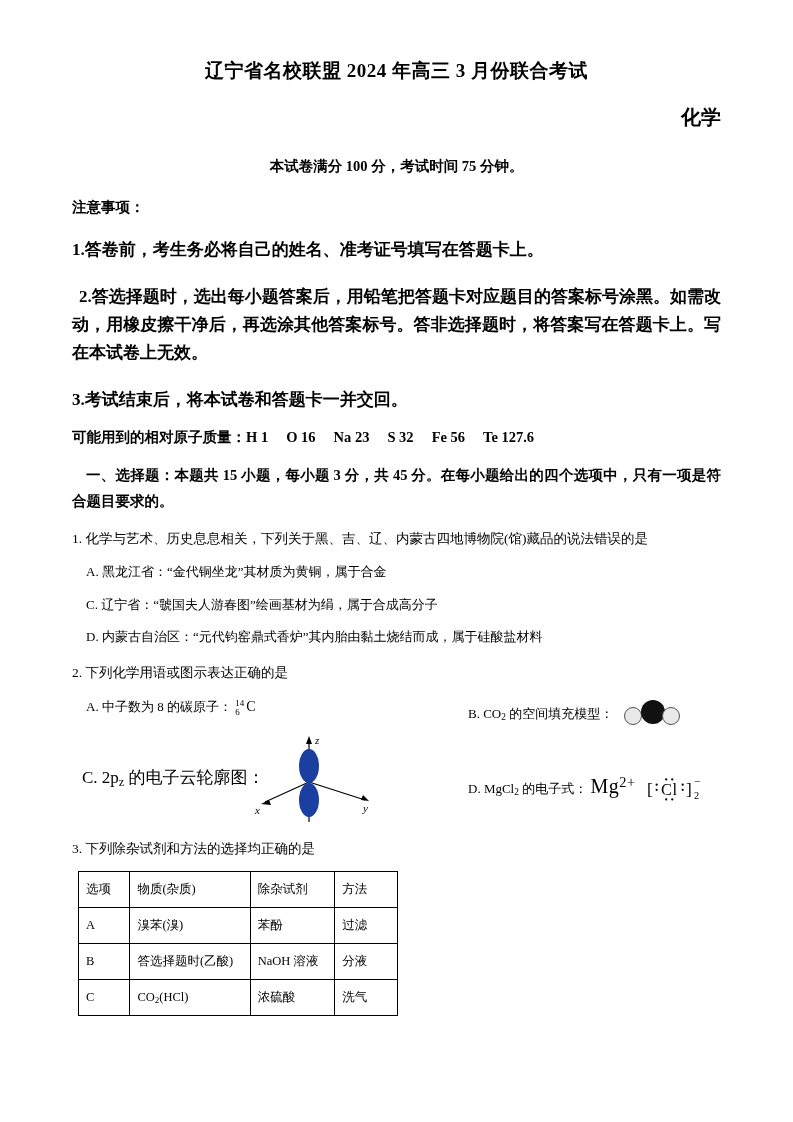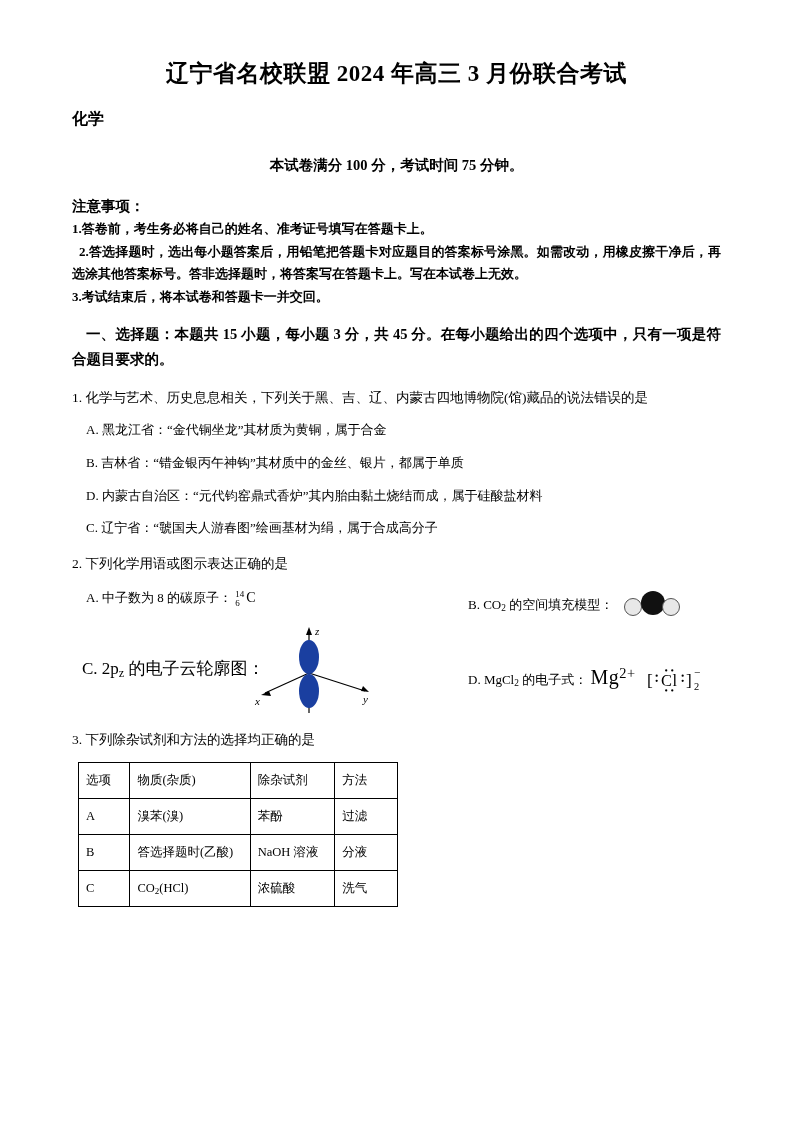--- a/index.html
+++ b/index.html
@@ -17,46 +17,46 @@
   }
   .page {
     position: relative;
     width: 793px;
     height: 1122px;
     box-sizing: border-box;
     padding: 0 72px;
   }
   .title {
     text-align: center;
-    font-size: 23px;
+    font-size: 19px;
     font-weight: bold;
     margin-top: 58px;
     letter-spacing: 0.5px;
   }
   .subject {
-    text-align: left;
-    font-size: 16px;
+    text-align: right;
+    font-size: 20px;
     font-weight: bold;
     margin-top: 20px;
   }
   .fullmark {
     text-align: center;
     font-size: 14.5px;
     font-weight: bold;
     margin-top: 26px;
   }
   .notice-head {
     font-size: 14.5px;
     font-weight: bold;
     margin-top: 22px;
   }
   .notice-item {
-    font-size: 13px;
-    font-weight: bold;
-    margin-top: 2px;
+    font-size: 17px;
+    font-weight: bold;
+    margin-top: 19px;
     line-height: 1.65;
     text-align: justify;
   }
   .notice-item.indent {
     text-indent: 7px;
   }
   .atomic {
     font-size: 14.5px;
     font-weight: bold;
     margin-top: 12px;
@@ -209,31 +209,33 @@
 
   <div class="title">辽宁省名校联盟 2024 年高三 3 月份联合考试</div>
   <div class="subject">化学</div>
   <div class="fullmark">本试卷满分 100 分，考试时间 75 分钟。</div>
 
   <div class="notice-head">注意事项：</div>
   <div class="notice-item">1.答卷前，考生务必将自己的姓名、准考证号填写在答题卡上。</div>
   <div class="notice-item indent">2.答选择题时，选出每小题答案后，用铅笔把答题卡对应题目的答案标号涂黑。如需改动，用橡皮擦干净后，再选涂其他答案标号。答非选择题时，将答案写在答题卡上。写在本试卷上无效。</div>
   <div class="notice-item">3.考试结束后，将本试卷和答题卡一并交回。</div>
 
+  <div class="atomic">
+    <span>可能用到的相对原子质量：</span><span>H 1</span><span class="sp"></span><span>O 16</span><span class="sp"></span><span>Na 23</span><span class="sp"></span><span>S 32</span><span class="sp"></span><span>Fe 56</span><span class="sp"></span><span>Te 127.6</span>
+  </div>
 
   <div class="section-head">一、选择题：本题共 15 小题，每小题 3 分，共 45 分。在每小题给出的四个选项中，只有一项是符合题目要求的。</div>
 
   <div class="q">
     <span>1.</span>
     <span>化学与艺术、历史息息相关，下列关于黑、吉、辽、内蒙古四地博物院(馆)藏品的说法错误的是</span>
   </div>
   <div class="opt">A. 黑龙江省：“金代铜坐龙”其材质为黄铜，属于合金</div>
-  <div class="opt">B. 吉林省：“错金银丙午神钩”其材质中的金丝、银片，都属于单质</div>
+  <div class="opt">C. 辽宁省：“虢国夫人游春图”绘画基材为绢，属于合成高分子</div>
   <div class="opt">D. 内蒙古自治区：“元代钧窑鼎式香炉”其内胎由黏土烧结而成，属于硅酸盐材料</div>
-  <div class="opt">C. 辽宁省：“虢国夫人游春图”绘画基材为绢，属于合成高分子</div>
 
   <div class="q">
     <span>2.</span>
     <span>下列化学用语或图示表达正确的是</span>
   </div>
 
   <div class="q2opts">
 
     <div class="optA2">
       <span>A. 中子数为 8 的碳原子：</span>

